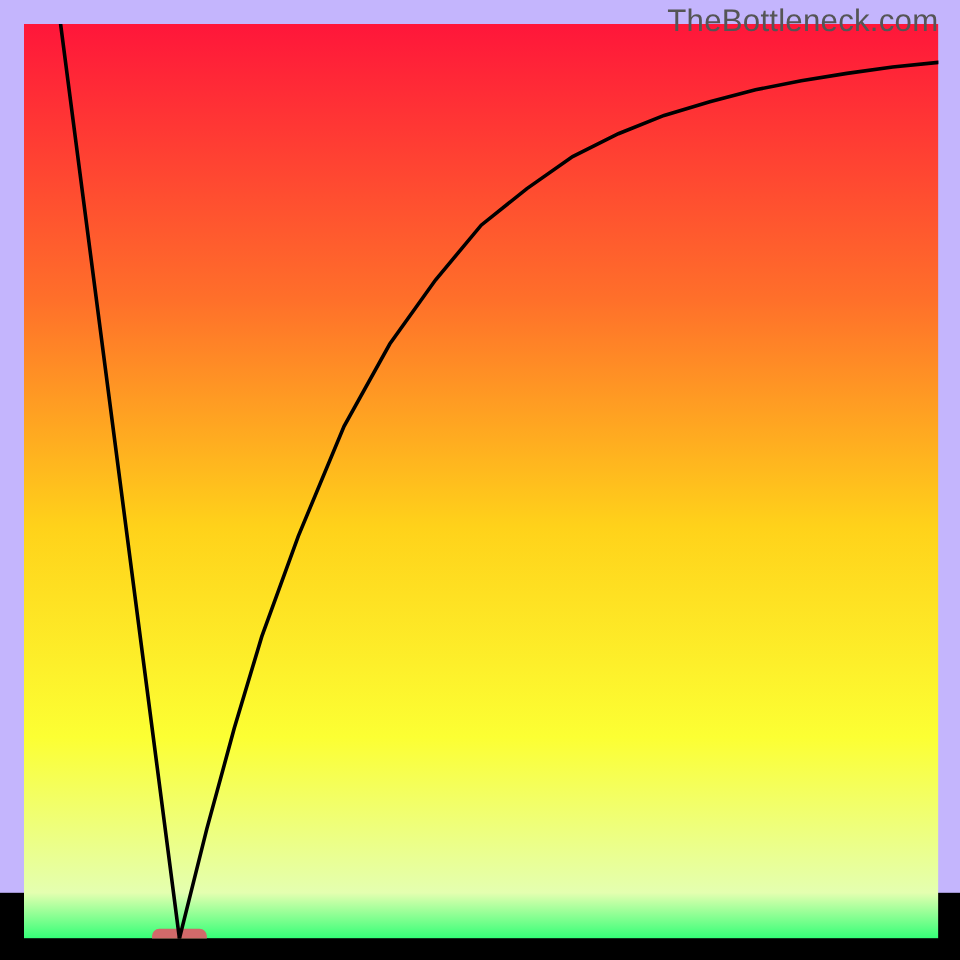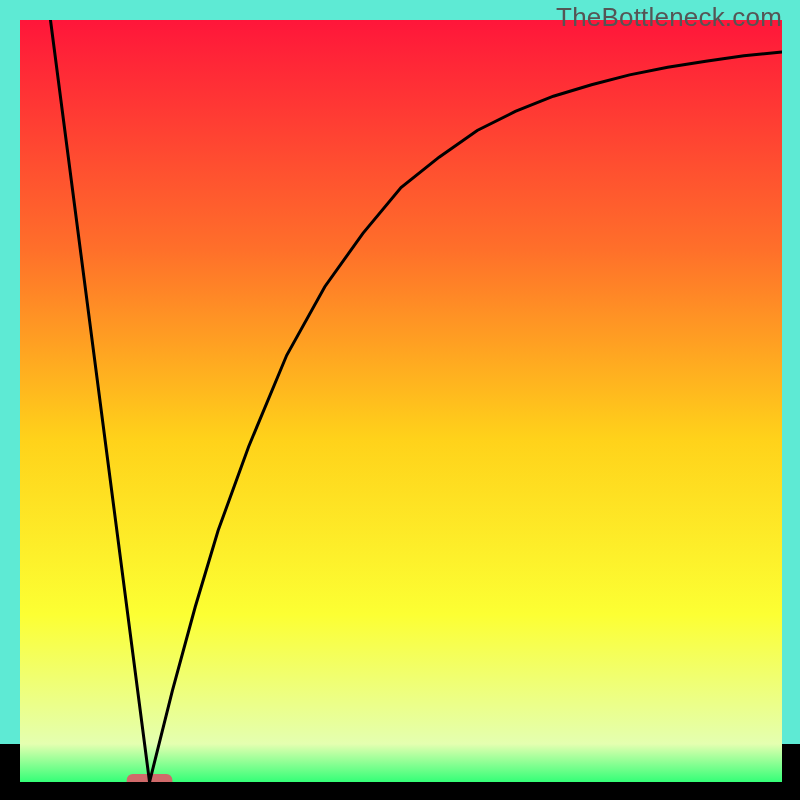--- a/index.html
+++ b/index.html
@@ -10,21 +10,21 @@
     overflow: hidden;
     background: #000;
     font-family: Arial, Helvetica, sans-serif;
   }
   .frame {
     position: absolute;
     left: 0;
     top: 0;
     width: 800px;
     height: 744px;
-    background: #5eead4;
+    background: #c4b5fd;
   }
   .plot {
     position: absolute;
     left: 20px;
     top: 20px;
     width: 762px;
     height: 762px;
   }
   .watermark {
     position: absolute;

